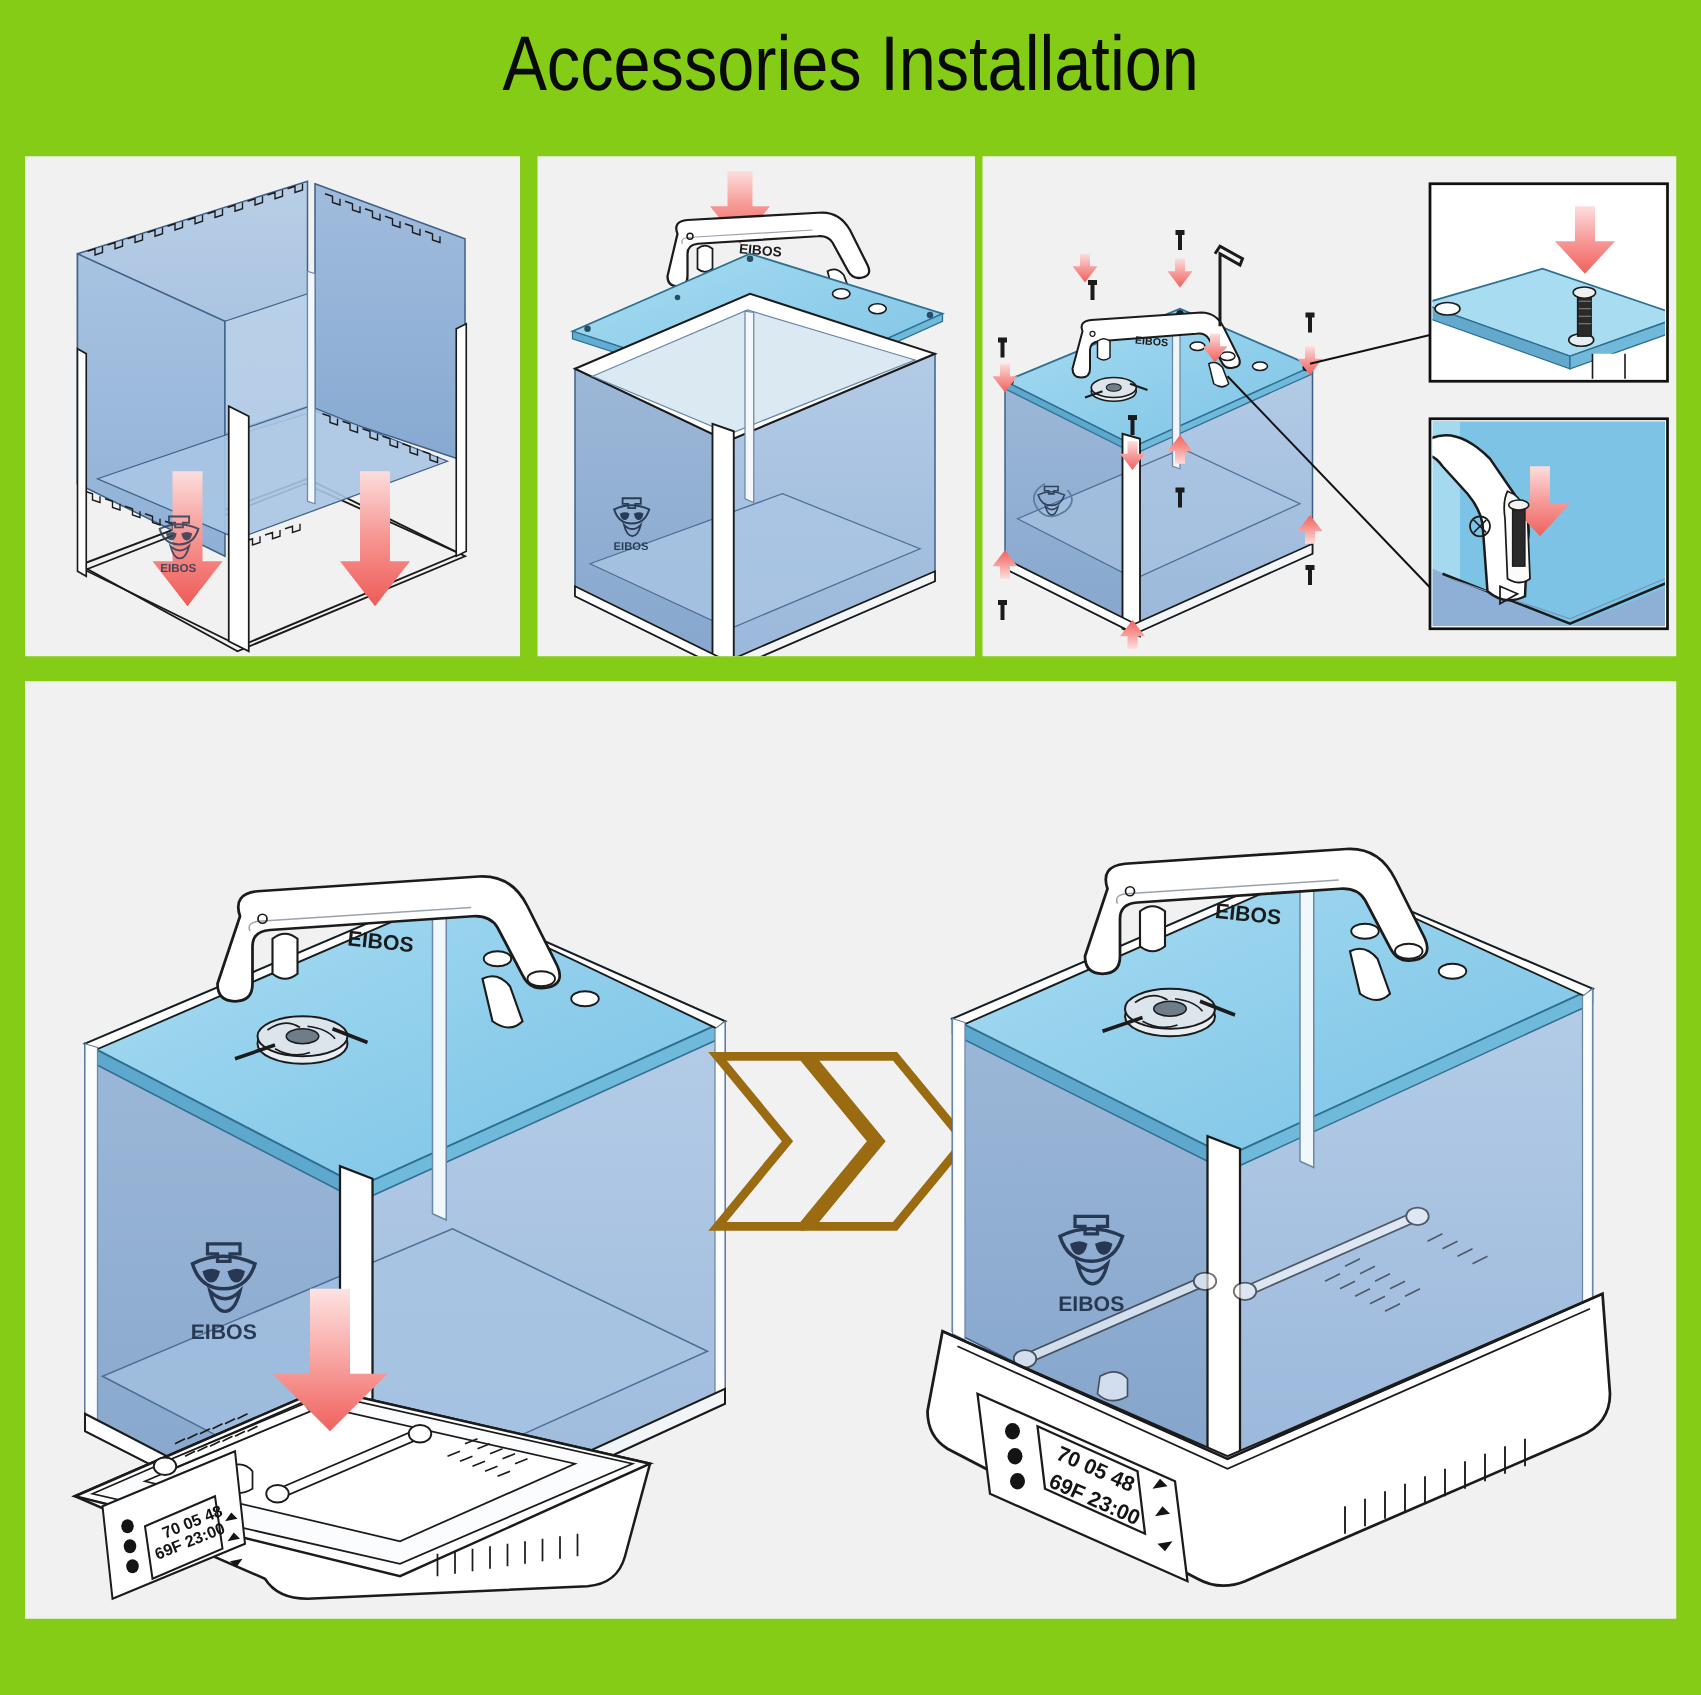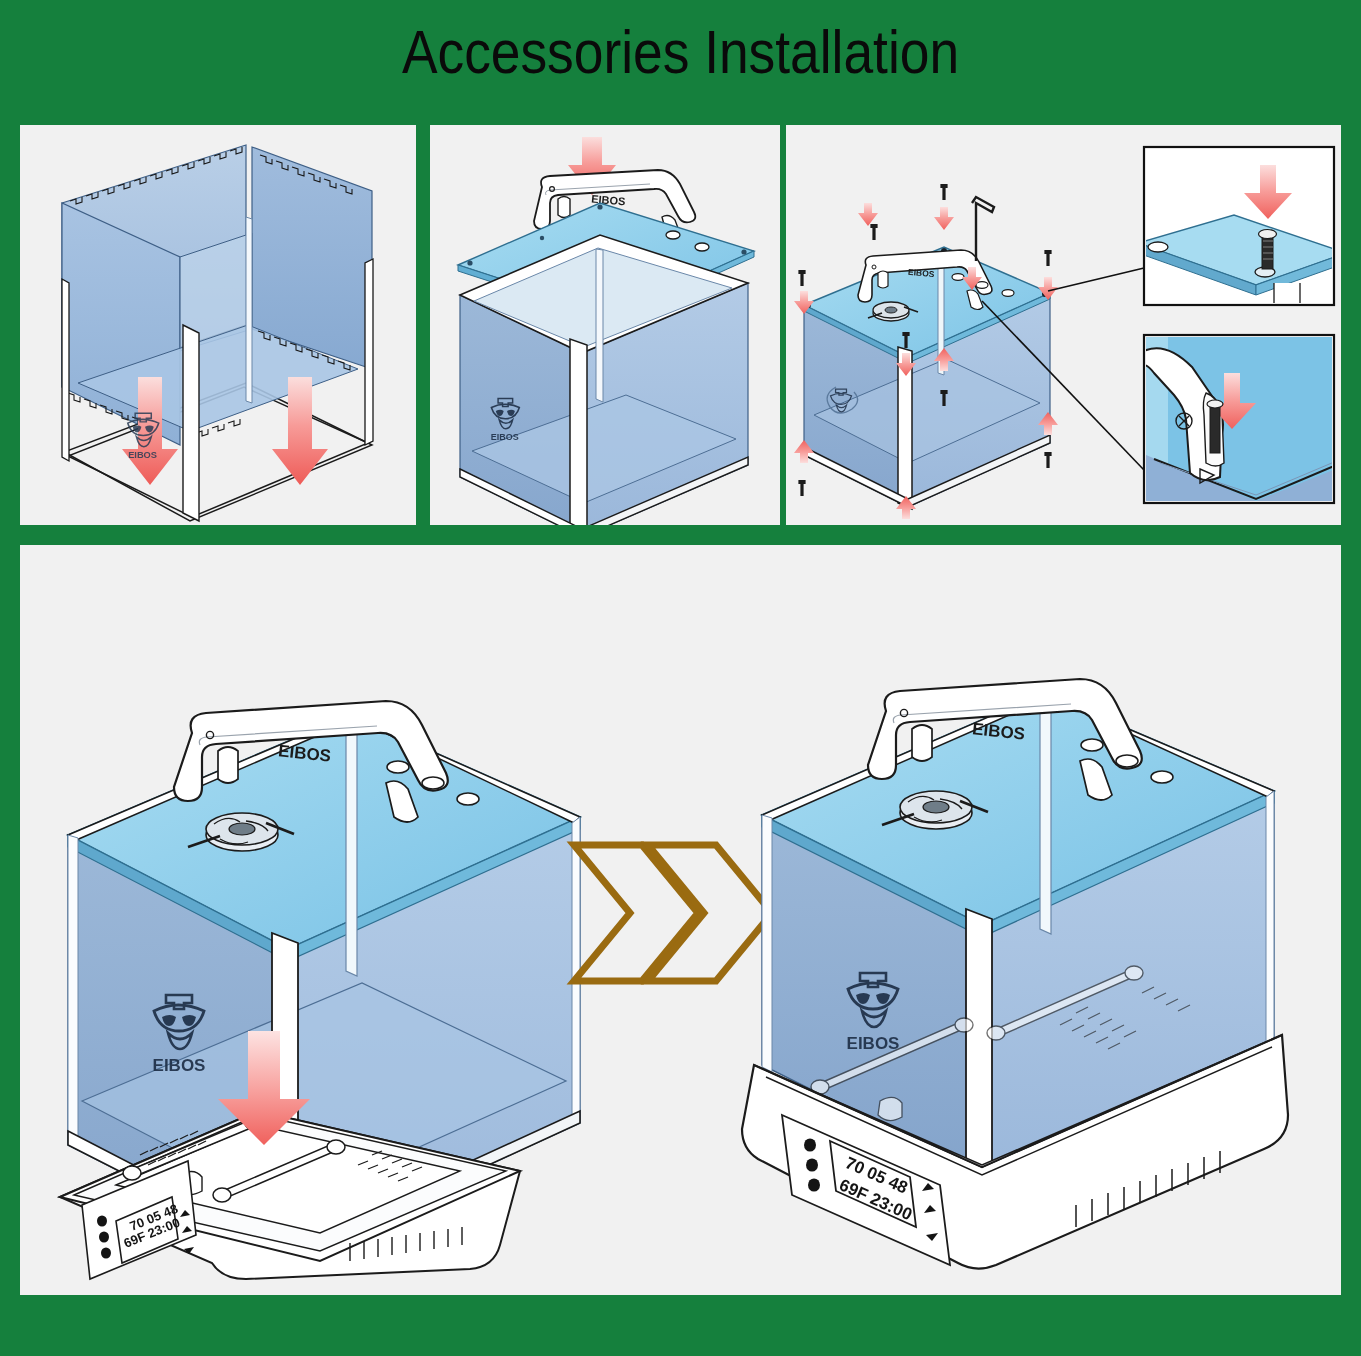--- a/index.html
+++ b/index.html
@@ -12,21 +12,21 @@
     width: 1361px;
     height: 1356px;
     font-family: "Liberation Sans", sans-serif;
     overflow: hidden;
     position: relative;
   }
   .page {
     position: relative;
     width: 1361px;
     height: 1356px;
-    background: #15803d;
+    background: #84cc16;
   }
   .page-title {
     position: absolute;
     left: 0;
     top: 12px;
     width: 1361px;
     text-align: center;
     font-size: 62px;
     line-height: 80px;
     font-weight: 400;

